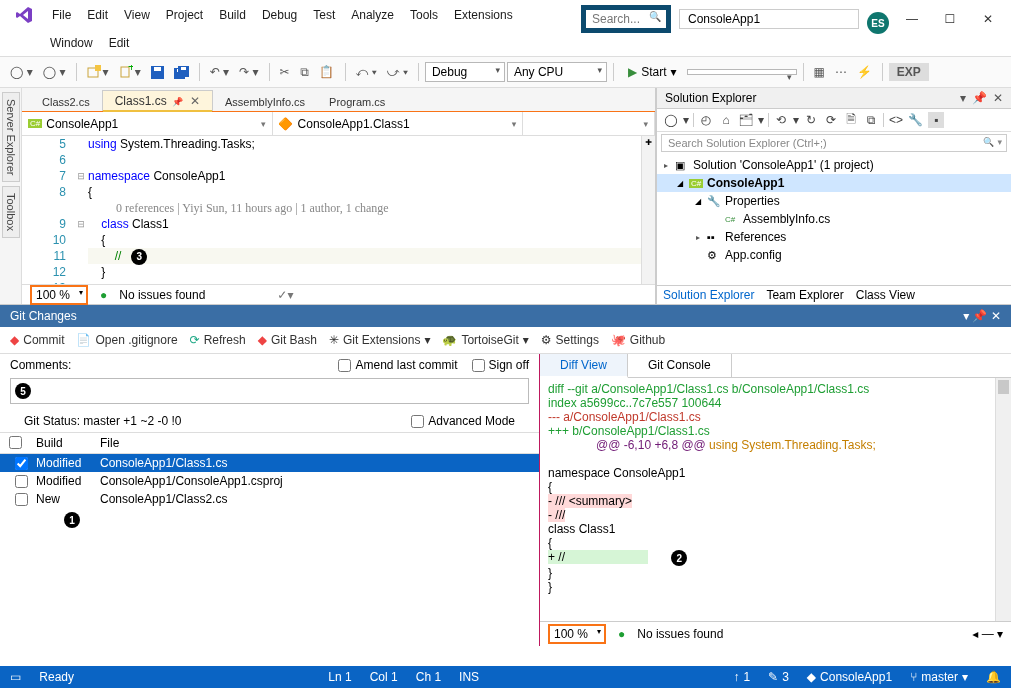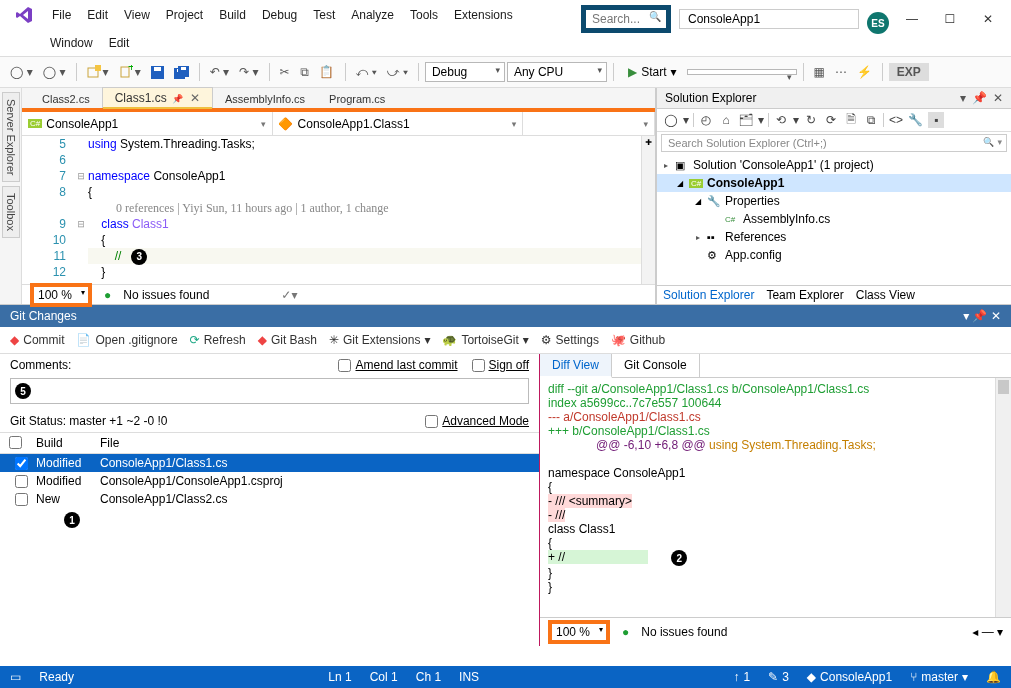--- a/index.html
+++ b/index.html
@@ -21,44 +21,44 @@
 .combo { border: 1px solid #b8b8b8; padding: 2px 18px 2px 6px; background: #fff; position: relative; min-width: 80px; }
 .combo::after { content: "▾"; position: absolute; right: 4px; top: 2px; font-size: 9px; color: #555; }
 .start-btn { display: flex; align-items: center; gap: 4px; padding: 2px 8px; }
 .play { color: #388e3c; }
 
 .main { display: flex; height: 216px; }
 .side-tabs { width: 22px; background: #f5f5f5; border-right: 1px solid #ddd; display: flex; flex-direction: column; align-items: center; padding-top: 4px; gap: 4px; }
 .vtab { writing-mode: vertical-rl; padding: 6px 2px; font-size: 11px; color: #444; border: 1px solid #ccc; background: #eee; }
 
 .editor-area { flex: 1; display: flex; flex-direction: column; border-right: 1px solid #ccc; }
-.doc-tabs { height: 24px; display: flex; align-items: flex-end; background: #f5f5f5; border-bottom: 4px solid #f97316; padding-left: 8px; gap: 0; }
+.doc-tabs { height: 24px; display: flex; align-items: flex-end; background: #f5f5f5; border-bottom: 1px solid #f97316; padding-left: 8px; gap: 0; }
 .doc-tab { padding: 3px 12px; font-size: 11px; color: #333; position: relative; }
 .doc-tab.active { background: #fef5dc; border-top: 1px solid #ccc; border-left: 1px solid #ccc; border-right: 1px solid #ccc; }
 .doc-tab .close-x { margin-left: 6px; color: #666; }
 .doc-tab.active::after { content: ""; position: absolute; bottom: -1px; left: 0; right: 0; height: 2px; background: #f0c040; }
 .nav-bar { height: 24px; display: flex; border-bottom: 1px solid #ddd; }
 .nav-combo { flex: 1; border-right: 1px solid #ddd; padding: 3px 6px; font-size: 11px; display: flex; align-items: center; gap: 4px; position: relative; }
 .nav-combo::after { content: "▾"; position: absolute; right: 6px; font-size: 9px; color: #777; }
 .code-body { flex: 1; display: flex; font-family: Consolas, monospace; font-size: 13px; position: relative; overflow: hidden; }
 .gutter { width: 52px; text-align: right; padding-right: 8px; color: #2b91af; background: #fff; }
 .gutter div { height: 16px; line-height: 16px; }
 .fold-col { width: 14px; color: #999; }
 .fold-col div { height: 16px; line-height: 16px; text-align: center; font-size: 9px; }
 .code-lines { flex: 1; }
 .code-lines div { height: 16px; line-height: 16px; white-space: pre; }
 .kw { color: #0000ff; }
-.typ { color: #8b5cf6; }
+.typ { color: #000000; }
 .cmt { color: #008000; }
 .codelens { font-size: 12px; color: #888; font-family: "Segoe UI"; }
 .cur-line { background: #f8f8f0; position: relative; }
 .cur-line::before { content: ""; position: absolute; right: 10px; top: 0; width: 4px; height: 16px; background: #0a64c4; }
 .annot-circle { display: inline-flex; width: 16px; height: 16px; border-radius: 50%; background: #000; color: #fff; align-items: center; justify-content: center; font-size: 10px; font-weight: bold; font-family: sans-serif; vertical-align: middle; }
 .editor-status { height: 20px; border-top: 1px solid #ddd; display: flex; align-items: center; padding: 0 8px; gap: 12px; font-size: 11px; }
-.zoom-combo { border: 4px solid #f97316; padding: 1px 16px 1px 4px; position: relative; }
+.zoom-combo { border: 2px solid #f97316; padding: 1px 16px 1px 4px; position: relative; }
 .zoom-combo::after { content: "▾"; position: absolute; right: 3px; font-size: 8px; }
 .check-green { color: #1e9e33; }
 
 .sol-explorer { width: 355px; display: flex; flex-direction: column; border-left: 1px solid #ccc; }
 .panel-title { background: #f0f0f0; padding: 3px 8px; font-size: 11px; display: flex; align-items: center; justify-content: space-between; border-bottom: 1px solid #ccc; }
 .panel-title .pins { display: flex; gap: 6px; color: #555; font-size: 10px; }
 .sol-toolbar { padding: 3px 6px; display: flex; gap: 4px; align-items: center; border-bottom: 1px solid #ddd; font-size: 11px; color: #444; flex-wrap: wrap; }
 .sol-toolbar .ic { width: 16px; height: 16px; display: flex; align-items: center; justify-content: center; }
 .sol-search { margin: 2px 4px; border: 1px solid #ccc; padding: 2px 6px; font-size: 11px; color: #888; position: relative; }
 .sol-search::after { content: "🔍 ▾"; position: absolute; right: 4px; font-size: 9px; }
@@ -72,35 +72,35 @@
 
 .git-panel { border-top: 1px solid #ccc; }
 .git-title { background: #3a6ea5; color: #fff; padding: 4px 10px; font-size: 12px; display: flex; justify-content: space-between; align-items: center; }
 .git-title .pins span { color: #fff; }
 .git-tools { padding: 6px 10px; display: flex; gap: 12px; align-items: center; border-bottom: 1px solid #ddd; flex-wrap: wrap; }
 .git-tool { display: flex; align-items: center; gap: 4px; color: #333; font-size: 12px; }
 
 .git-body { display: flex; height: 292px; }
 .git-left { width: 540px; border-right: 1px solid #be185d; display: flex; flex-direction: column; }
 .comments-row { padding: 4px 10px; display: flex; justify-content: space-between; align-items: center; }
-.chk-label { display: flex; align-items: center; gap: 4px; font-size: 12px; text-decoration: underline; }
+.chk-label { display: flex; align-items: center; gap: 4px; font-size: 12px; }
 .comment-box { margin: 2px 10px 8px; border: 1px solid #bbb; height: 26px; padding: 4px; }
-.git-status-row { padding: 2px 10px; display: flex; justify-content: space-between; font-size: 12px; }
+.git-status-row { padding: 2px 24px; display: flex; justify-content: space-between; font-size: 12px; }
 .file-grid { flex: 1; margin: 2px 0 0 0; font-size: 12px; position: relative; }
 .fg-head { display: flex; border-top: 1px solid #ddd; border-bottom: 1px solid #ddd; }
 .fg-head div { padding: 3px 6px; }
 .fg-row { display: flex; align-items: center; padding: 2px 6px; gap: 0; }
 .fg-row.sel { background: #0a64c4; color: #fff; }
 .fg-chk { width: 30px; display: flex; justify-content: center; }
 .fg-status { width: 64px; }
 .fg-file { flex: 1; }
 
 .git-right { flex: 1; display: flex; flex-direction: column; }
 .diff-tabs { display: flex; border-bottom: 1px solid #ccc; }
-.diff-tab { padding: 4px 12px; font-size: 12px; border-right: 1px solid #ccc; }
+.diff-tab { padding: 4px 20px; font-size: 12px; border-right: 1px solid #ccc; }
 .diff-tab.active { background: #eef4fb; color: #0066cc; border-bottom: 2px solid #fff; margin-bottom: -1px; }
 .diff-area { flex: 1; font-family: Consolas, monospace; font-size: 12px; padding: 4px 8px; overflow: auto; position: relative; }
 .diff-area .scrolly { position: absolute; right: 0; top: 0; bottom: 0; width: 16px; background: #f0f0f0; border-left: 1px solid #ddd; }
 .diff-area .scrolly::before { content: ""; position: absolute; top: 2px; left: 2px; right: 2px; height: 14px; background: #c8c8c8; }
 .d-green { color: #1e9e33; }
 .d-red { color: #c0392b; }
 .d-teal { color: #701a75; margin-left: 48px; }
 .d-orange { color: #c47f00; }
 .d-delline { background: #ffd9d9; display: inline-block; }
 .d-addline { background: #d6f5d6; display: inline-block; min-width: 100px; }

